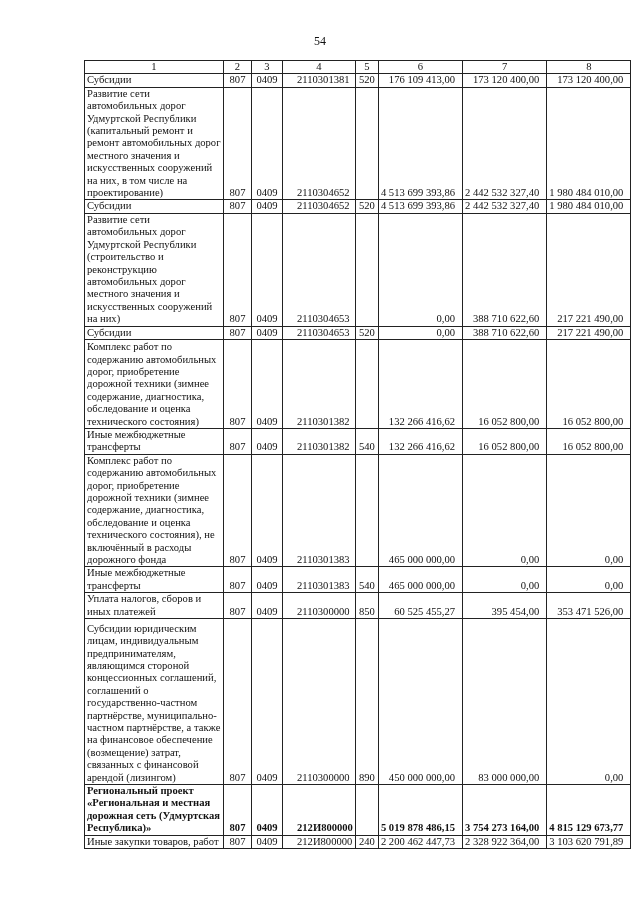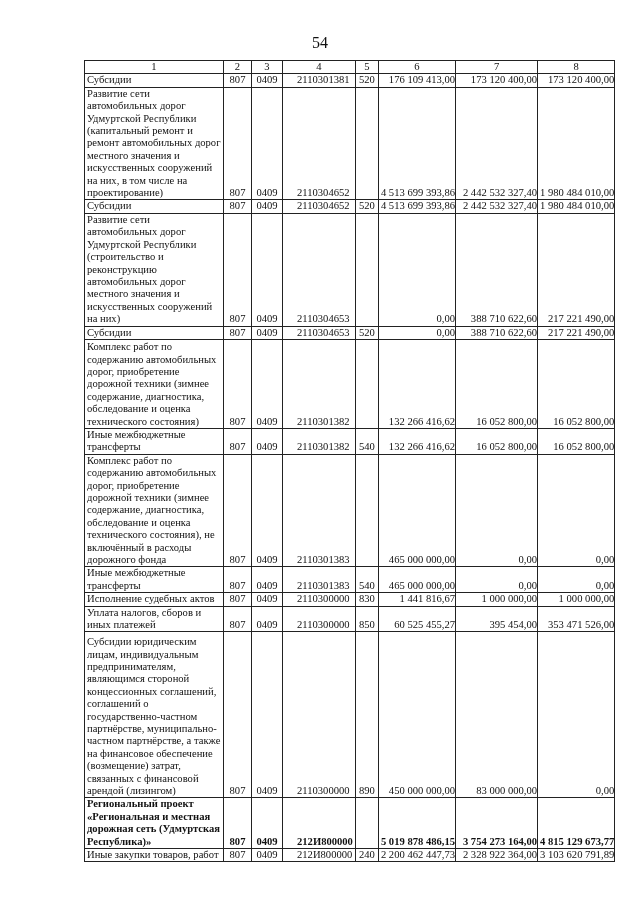--- a/index.html
+++ b/index.html
@@ -1,27 +1,27 @@
 <!DOCTYPE html>
 <html><head>
 <meta charset="utf-8">
 <style>
   html, body { margin:0; padding:0; background:#ffffff; }
   body { width:640px; height:905px; position:relative; overflow:hidden;
          font-family:"Liberation Serif","DejaVu Serif",serif; color:#111; }
   .page-num { position:absolute; top:34px; left:0; width:640px; text-align:center;
-              font-size:16px; }
+              font-size:12px; }
   table { position:absolute; left:84px; top:60px; border-collapse:collapse;
           table-layout:fixed; font-size:10.6px; line-height:12.4px; }
   td, th { border:1px solid #222; padding:0 2px; vertical-align:bottom; overflow:hidden; white-space:nowrap; }
   th { font-weight:normal; text-align:center; height:12px; vertical-align:middle; }
   td.desc { white-space:normal; text-align:left; padding-left:2px; }
   td.c2, td.c3, td.c5 { text-align:center; }
   td.c4 { text-align:left; padding-left:14px; }
-  td.num { text-align:right; padding-right:0; }
+  td.num { text-align:right; padding-right:7px; }
 </style>
 </head>
 <body>
 
 <div class="page-num">54</div>
 
 <table>
   <colgroup>
     <col style="width:139px">
       <col style="width:28px">
@@ -128,30 +128,20 @@
       <tr style="height: 24px;">
         <td class="desc">Иные межбюджетные трансферты</td>
         <td class="c2">807</td>
         <td class="c3">0409</td>
         <td class="c4">2110301383</td>
         <td class="c5">540</td>
         <td class="num">465 000 000,00</td>
         <td class="num">0,00</td>
         <td class="num">0,00</td>
       </tr>
-      <tr style="height: 12px;">
-        <td class="desc">Исполнение судебных актов</td>
-        <td class="c2">807</td>
-        <td class="c3">0409</td>
-        <td class="c4">2110300000</td>
-        <td class="c5">830</td>
-        <td class="num">1 441 816,67</td>
-        <td class="num">1 000 000,00</td>
-        <td class="num">1 000 000,00</td>
-      </tr>
       <tr style="height: 25px;">
         <td class="desc">Уплата налогов, сборов и иных платежей</td>
         <td class="c2">807</td>
         <td class="c3">0409</td>
         <td class="c4">2110300000</td>
         <td class="c5">850</td>
         <td class="num">60 525 455,27</td>
         <td class="num">395 454,00</td>
         <td class="num">353 471 526,00</td>
       </tr>

